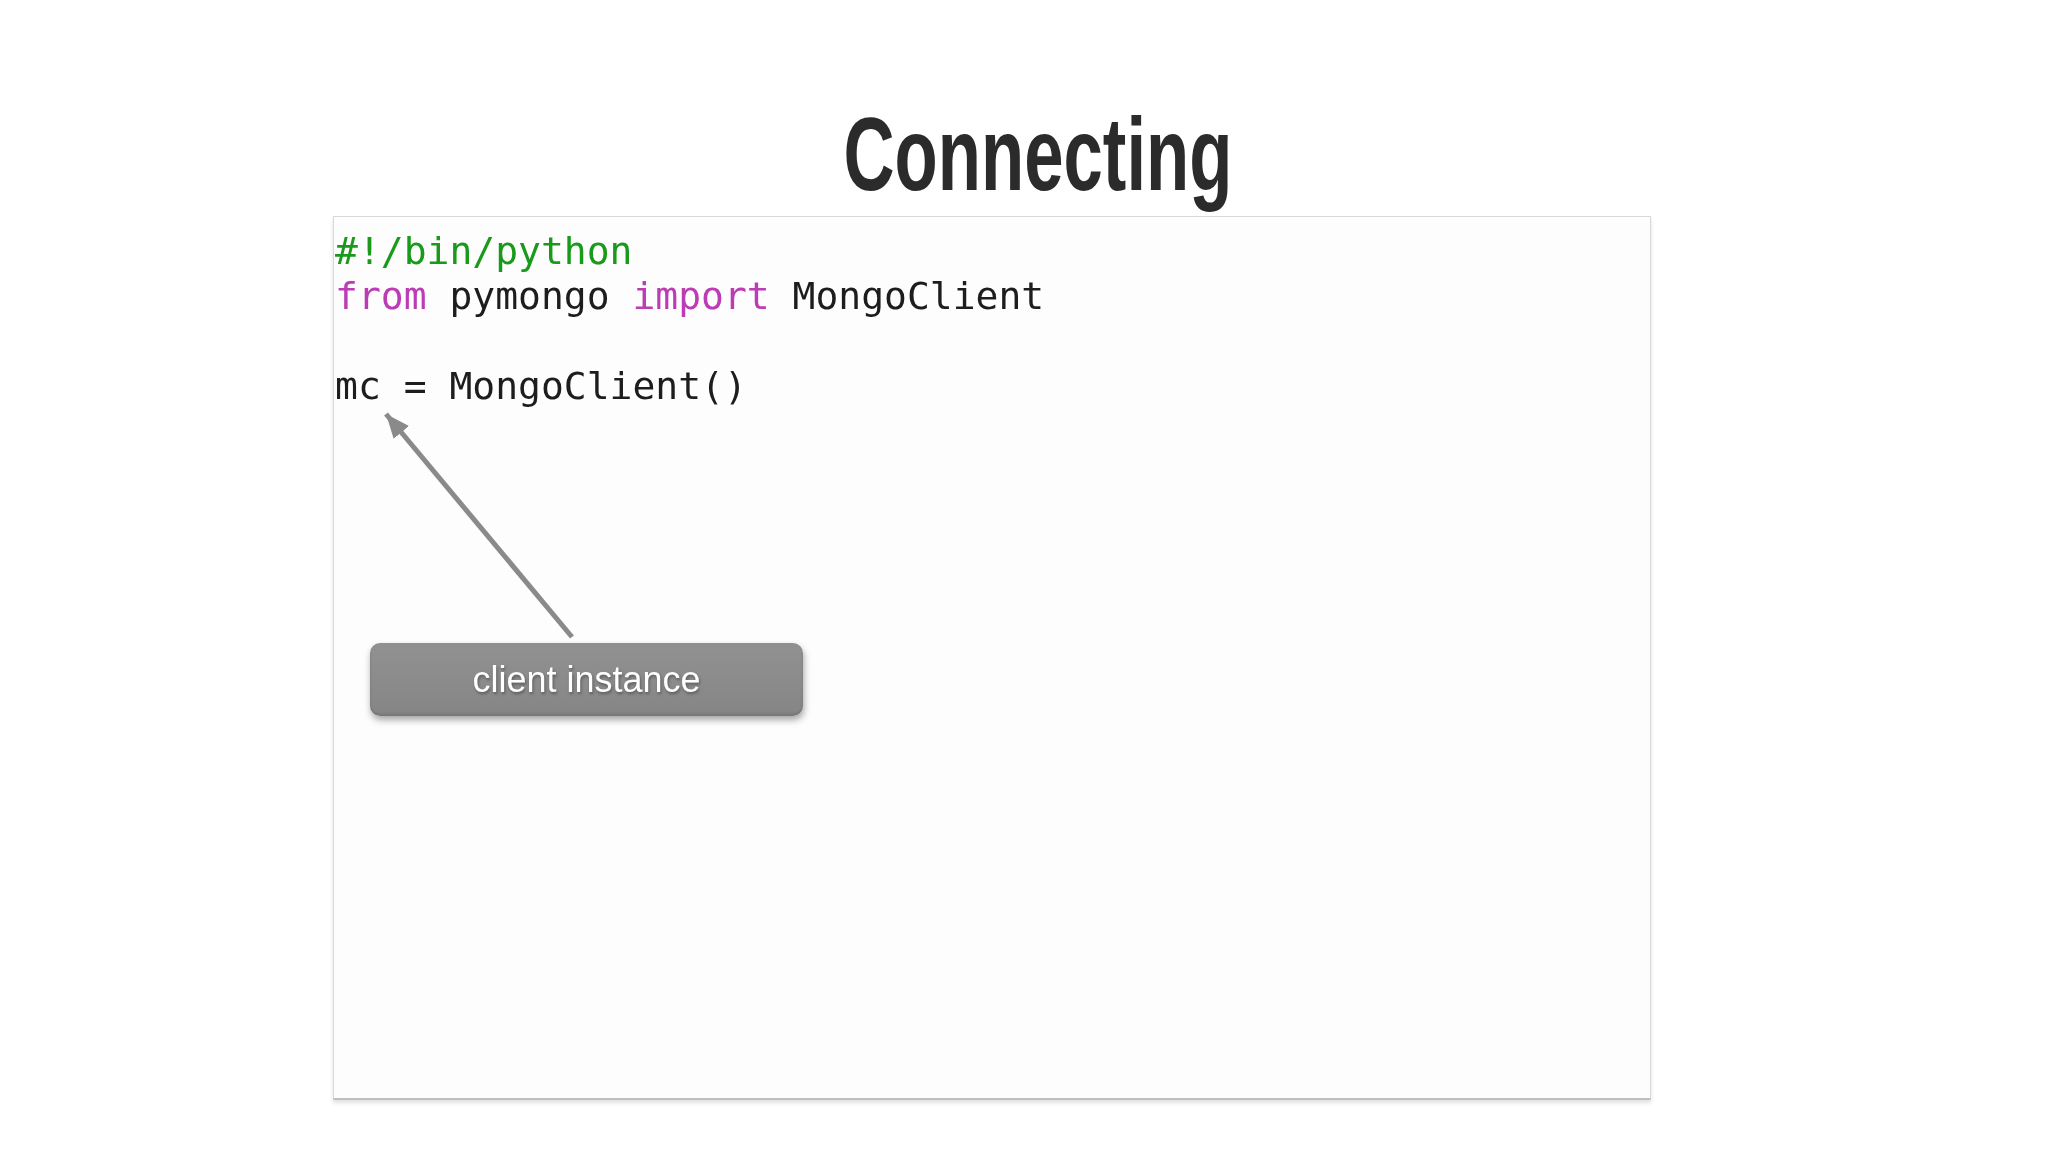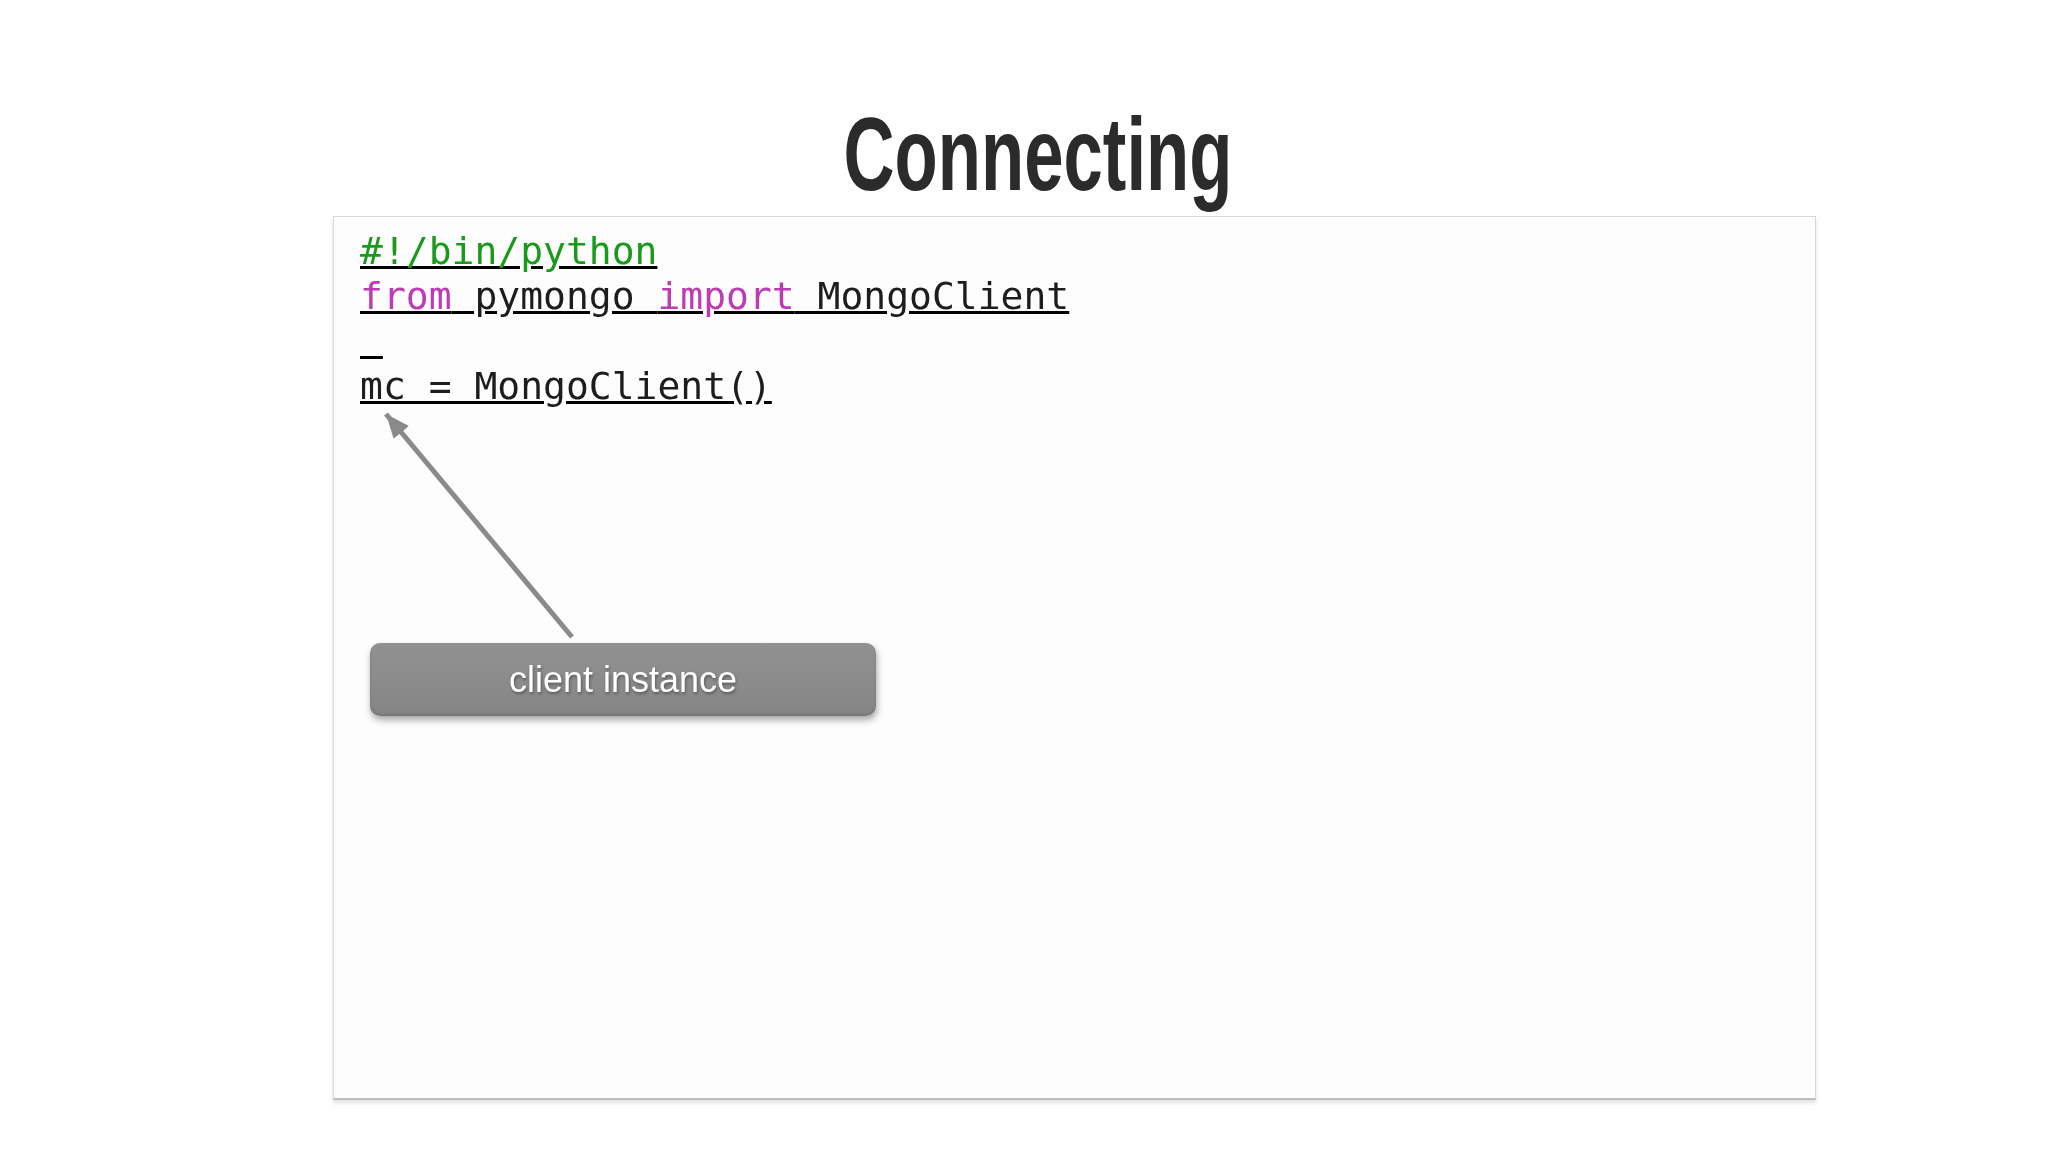--- a/index.html
+++ b/index.html
@@ -33,47 +33,46 @@
     transform: scaleX(0.68);
     transform-origin: 50% 50%;
     white-space: nowrap;
   }
 
   
   .code-panel {
     position: absolute;
     left: 333px;
     top: 216px;
-    width: 1483px;
+    width: 1318px;
     height: 884px;
     box-sizing: border-box;
     background: var(--panel-bg, #fdfdfd);
     border: 1px solid var(--panel-border, #d8d8dc);
     border-bottom: 2px solid #bdbdc2;
     box-shadow: 0 3px 4px rgba(0,0,0,0.12);
-    padding: 12px 14px 12px 26px;
-    text-decoration: underline;
+    padding: 12px 14px 12px 1px;
   }
   .code-lines {
     font-family: "DejaVu Sans Mono", "Liberation Mono", monospace;
     font-size: 38px;
     line-height: 45px;
     color: var(--code-text, #1d1d1d);
     white-space: pre;
   }
   .tok-comment { color: var(--comment-green, #1a9a1a); }
   .tok-keyword { color: var(--keyword-magenta, #bb3cb4); }
   .tok-plain   { color: var(--code-text, #1d1d1d); }
 
   
   .callout-label {
     position: absolute;
     left: 370px;
     top: 643px;
-    width: 506px;
+    width: 433px;
     height: 73px;
     box-sizing: border-box;
     border-radius: 10px;
     background: linear-gradient(to bottom, #919191, var(--label-bg, #8b8b8b) 55%, #858585);
     box-shadow: 1px 4px 7px rgba(0,0,0,0.35), inset 0 -2px 3px rgba(0,0,0,0.12);
     display: flex;
     align-items: center;
     justify-content: center;
   }
   .callout-label-text {

